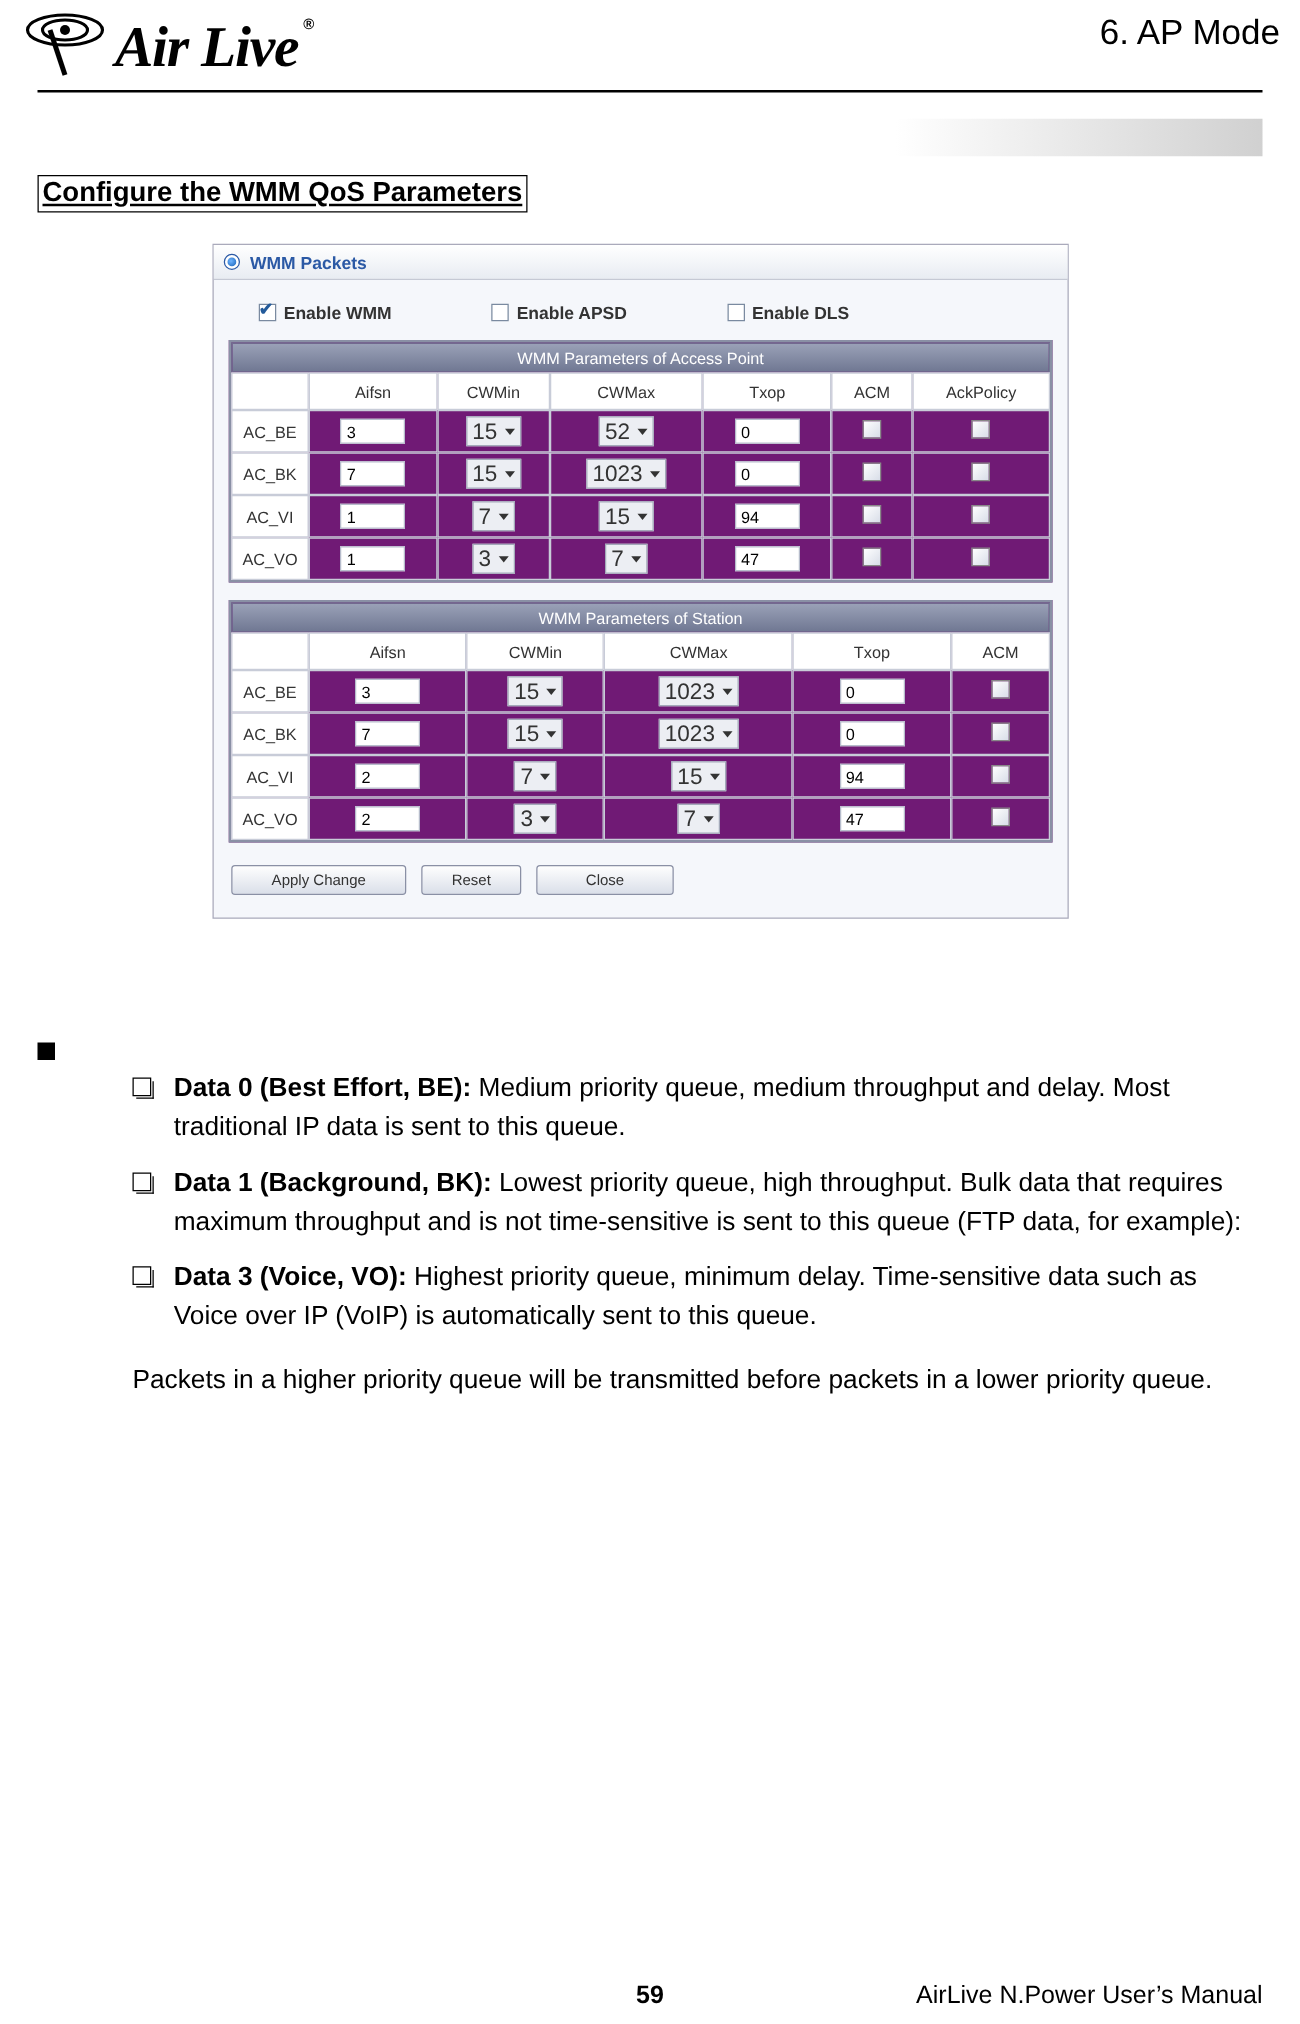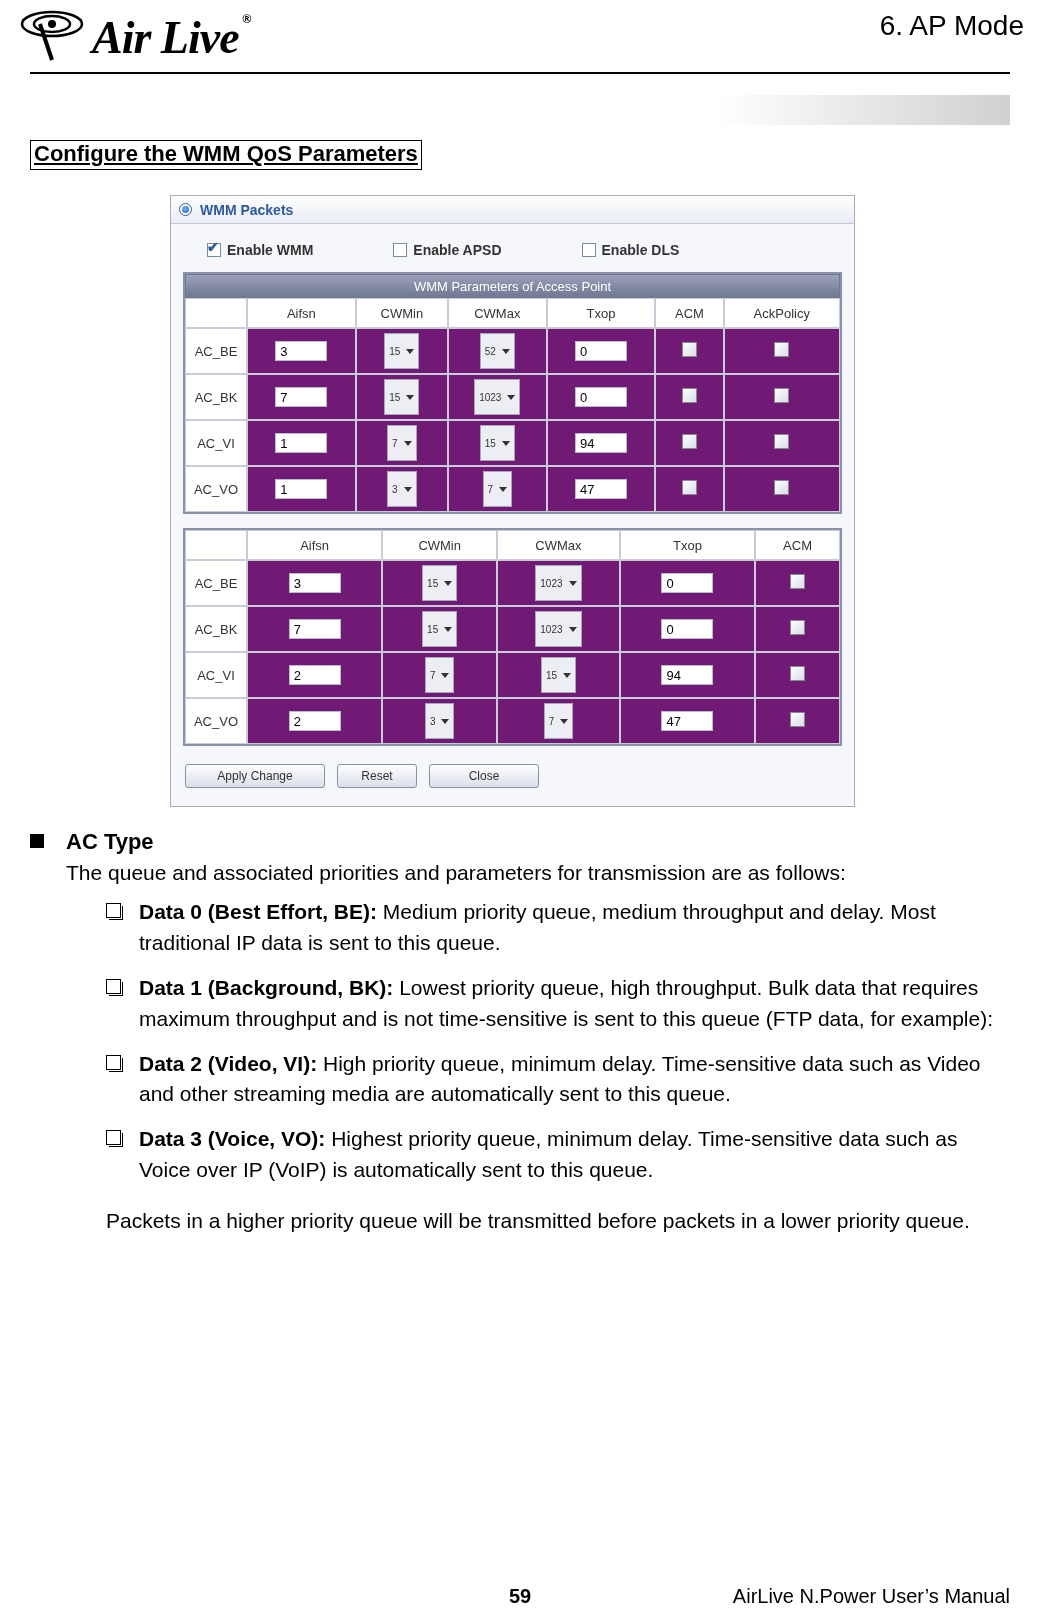--- a/index.html
+++ b/index.html
@@ -149,24 +149,24 @@
   .tbl .rlabel { background:#fff; width:62px; }
   .txt-input {
     width: 52px;
     height: 20px;
     border:1px solid #b6bccb;
     text-align:left;
     padding: 1px 4px;
     font-size:13px;
   }
   .sel {
-    height: 36px;
+    height: 24px;
     border:1px solid #A3A9B9;
     background:#eceef3;
-    font-size:10px;
+    font-size:18px;
     padding: 0 4px;
     display:inline-flex; align-items:center; gap:6px;
   }
   .sel .arrow {
     width:0;height:0;
     border-left:4px solid transparent;
     border-right:4px solid transparent;
     border-top:5px solid #333;
   }
   .cell-cb {
@@ -342,20 +342,23 @@
               </span></td>
         <td><input class="txt-input" value="47" style=""></td>
         <td><span class="cell-cb"></span></td>
         <td><span class="cell-cb"></span></td>
       </tr>
     </tbody>
       </table>
 
     <table class="tbl">
       <tbody>
+          <tr class="caption-row">
+            <td colspan="6">WMM Parameters of Station</td>
+          </tr>
       <tr class="hdr">
         <td></td>
         <td>Aifsn</td>
         <td>CWMin</td>
         <td>CWMax</td>
         <td>Txop</td>
         <td>ACM</td>
       </tr>
       <tr>
         <td class="rlabel">AC_BE</td>
@@ -420,41 +423,33 @@
       <span class="btn md">Apply Change</span>
       <span class="btn sm">Reset</span>
       <span class="btn">Close</span>
     </div>
   </div>
 </div>
 
 <div class="content">
   <div class="bullet">
     <span class="sq"></span>
-    <div>
-      <h3>AC Type</h3>
-      <div>The queue and associated priorities and parameters for transmission are as follows:</div>
-    </div>
   </div>
 
   <div class="sub-list">
     <div class="sub-item">
       <span class="sub-sq"></span>
       <div><b>Data 0 (Best Effort, BE):</b><span> Medium priority queue, medium throughput and delay. Most traditional IP data is sent to this queue.</span></div>
     </div>
     <div class="sub-item">
       <span class="sub-sq"></span>
       <div><b>Data 1 (Background, BK):</b><span> Lowest priority queue, high throughput. Bulk data that requires maximum throughput and is not time-sensitive is sent to this queue (FTP data, for example):</span></div>
     </div>
     <div class="sub-item">
       <span class="sub-sq"></span>
-      <div><b>Data 2 (Video, VI):</b><span> High priority queue, minimum delay. Time-sensitive data such as Video and other streaming media are automatically sent to this queue.</span></div>
-    </div>
-    <div class="sub-item">
-      <span class="sub-sq"></span>
       <div><b>Data 3 (Voice, VO):</b><span> Highest priority queue, minimum delay. Time-sensitive data such as Voice over IP (VoIP) is automatically sent to this queue.</span></div>
     </div>
   </div>
 
   <div class="indent-para">Packets in a higher priority queue will be transmitted before packets in a lower priority queue.</div>
 </div>
 
 <div class="footer">
   <span class="pnum">59</span>
   <span class="manual">AirLive N.Power User’s Manual</span>

